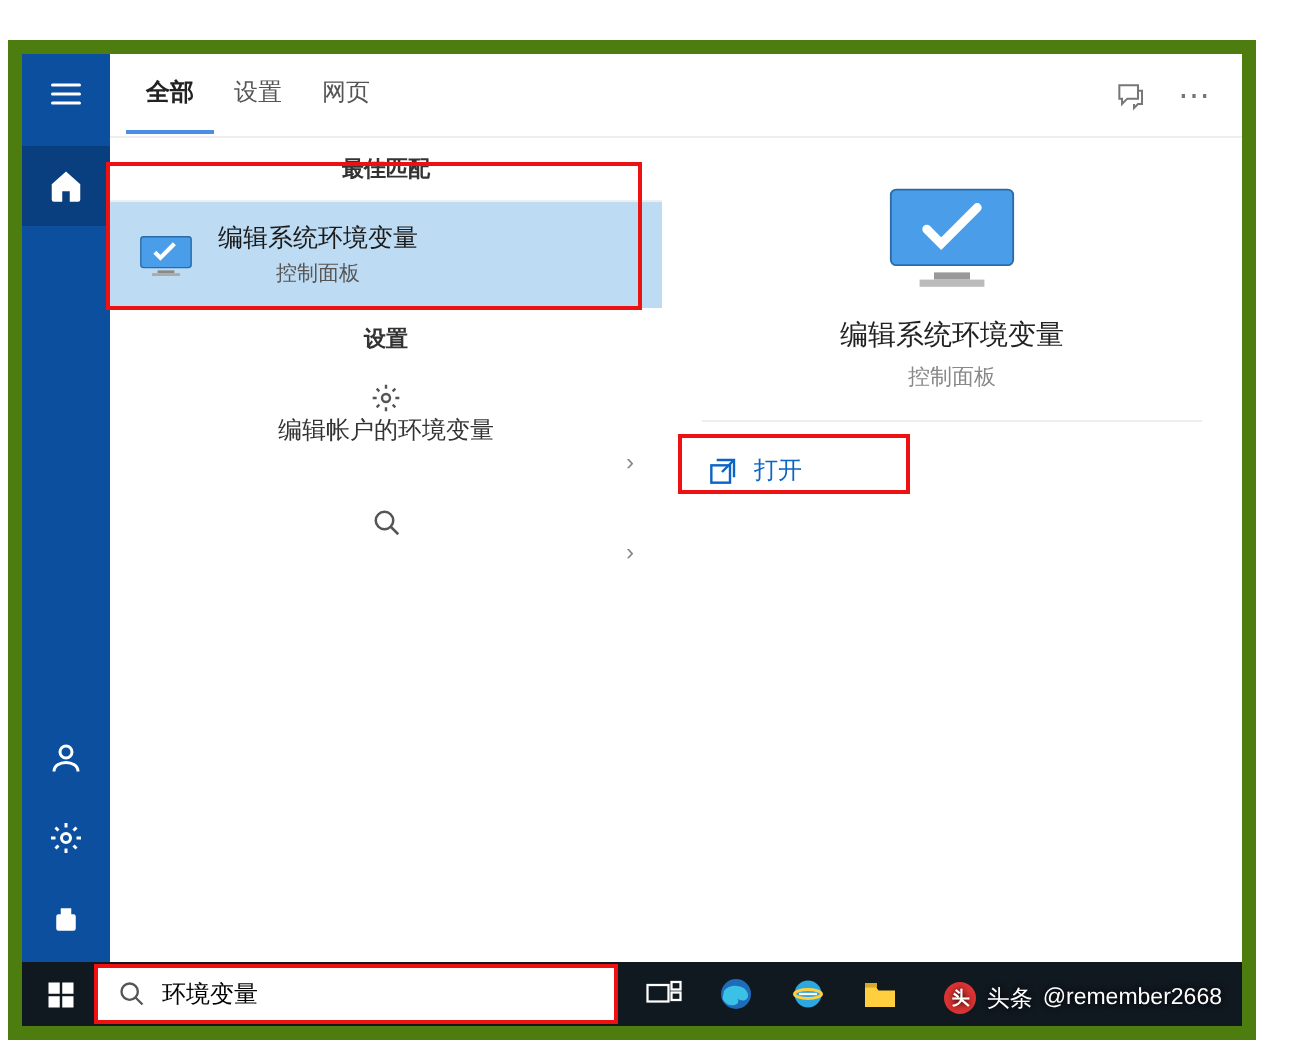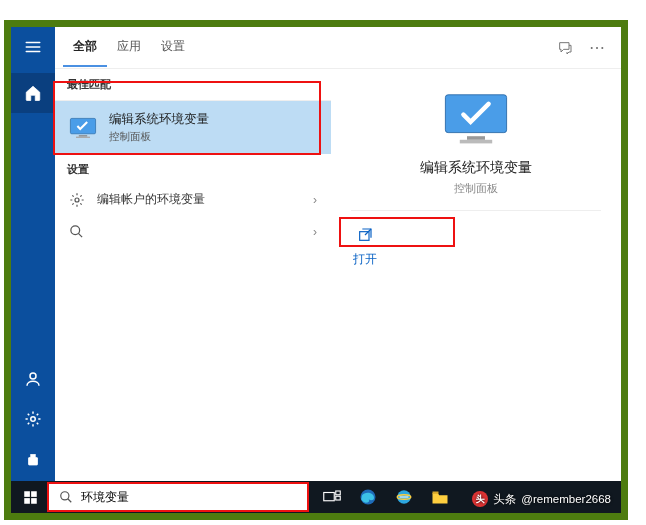--- a/index.html
+++ b/index.html
@@ -17,41 +17,41 @@
 
   
   .tabs { position: absolute; left: 44px; top: 0; right: 0; height: 42px; display: flex; align-items: center; padding: 0 8px; border-bottom: 1px solid #eee; }
   .tab { font-size: 12px; padding: 10px 10px; color: #555; border-bottom: 2px solid transparent; }
   .tab.active { color: #222; border-bottom-color: #4a90e2; font-weight: 600; }
   .tab .chev { margin-left: 3px; }
   .tabs .spacer { flex: 1; }
   .fb-icon, .more-icon { width: 32px; height: 32px; display: flex; align-items: center; justify-content: center; color: #777; }
 
   
-  .results { position: absolute; left: 44px; top: 42px; width: 276px; bottom: 0; }
+  .results { position: absolute; left: 44px; top: 42px; width: 276px; bottom: 0; text-align: center; }
   .section-header { font-size: 11px; color: #333; padding: 8px 12px 6px; font-weight: 600; }
   .divider { border-top: 1px solid #eee; margin-top: 2px; }
   .best-match { background: #bddcf4; padding: 10px 14px; display: flex; align-items: center; gap: 12px; position: relative; }
   .best-match .icon-wrap { width: 28px; height: 22px; }
   .best-match .title { font-size: 12.5px; color: #1a1a1a; }
   .best-match .sub { font-size: 10.5px; color: #555; margin-top: 2px; }
-  .row { display: flex; align-items: center; padding: 8px 14px; gap: 12px; font-size: 12px; color: #333; }
+  .row { display: flex; align-items: center; padding: 8px 14px; gap: 0; font-size: 12px; color: #333; flex-direction: column; }
   .row .chev-right { margin-left: auto; color: #888; font-size: 12px; }
   .row .gear-icon { width: 16px; height: 16px; }
   .row .search-icon { width: 15px; height: 15px; }
   .row .secondary { color: #9a9a9a; }
   .highlight-red { position: absolute; border: 2px solid #e11; pointer-events: none; }
 
   
   .detail { position: absolute; left: 320px; top: 42px; right: 0; bottom: 0; display: flex; flex-direction: column; align-items: center; padding-top: 22px; }
   .monitor-icon { width: 72px; height: 58px; margin-bottom: 10px; }
   .detail-title { font-size: 14px; color: #222; }
   .detail-sub { font-size: 11px; color: #888; margin-top: 4px; }
   .detail-sep { width: 86%; border-top: 1px solid #eee; margin: 14px 0 0; }
-  .open-row { align-self: flex-start; margin: 10px 0 0 14px; display: flex; align-items: center; gap: 8px; font-size: 12px; color: #0b63c5; padding: 6px 54px 6px 8px; position: relative; flex-direction: column; }
+  .open-row { align-self: flex-start; margin: 10px 0 0 14px; display: flex; align-items: center; gap: 8px; font-size: 12px; color: #0b63c5; padding: 6px 54px 6px 8px; position: relative; }
   .open-row .open-icon { width: 16px; height: 16px; }
 
   
   .taskbar { position: absolute; left: 0; bottom: 0; right: 0; height: 32px; background: #101820; display: flex; align-items: center; }
   .start-btn { width: 38px; height: 32px; display: flex; align-items: center; justify-content: center; color: #fff; }
   .search-box { height: 26px; width: 258px; background: #fff; display: flex; align-items: center; gap: 8px; padding: 0 10px; position: relative; }
   .search-box input { border: 0; outline: 0; font-size: 12px; flex: 1; background: transparent; }
   .search-box .mag { width: 14px; height: 14px; color: #555; }
   .task-icons { display: flex; align-items: center; height: 100%; margin-left: 10px; gap: 6px; }
   .task-icons .ti { width: 30px; height: 32px; display: flex; align-items: center; justify-content: center; }
@@ -92,22 +92,22 @@
       <svg viewBox="0 0 24 24">
           <rect x="6" y="10" width="12" height="10" rx="1" fill="#fff"></rect>
           <rect x="9" y="6" width="6" height="4" fill="#fff"></rect>
         </svg>
     </div>
     <div style="height: 34px;"></div>
   </div>
 
   <div class="tabs">
     <div class="tab active">全部</div>
-    <div class="tab">应用</div>
     <div class="tab">设置</div>
+    <div class="tab">网页</div>
     <div class="spacer"></div>
     <div class="fb-icon">
       <svg width="16" height="16" viewBox="0 0 24 24" fill="none" stroke="#777" stroke-width="1.5">
           <path d="M4 4h14v10H10l-4 4v-4H4z"></path>
           <path d="M18 8h3v10h-3l-3 3v-3"></path>
         </svg>
     </div>
     <div class="more-icon">⋯</div>
   </div>
 

